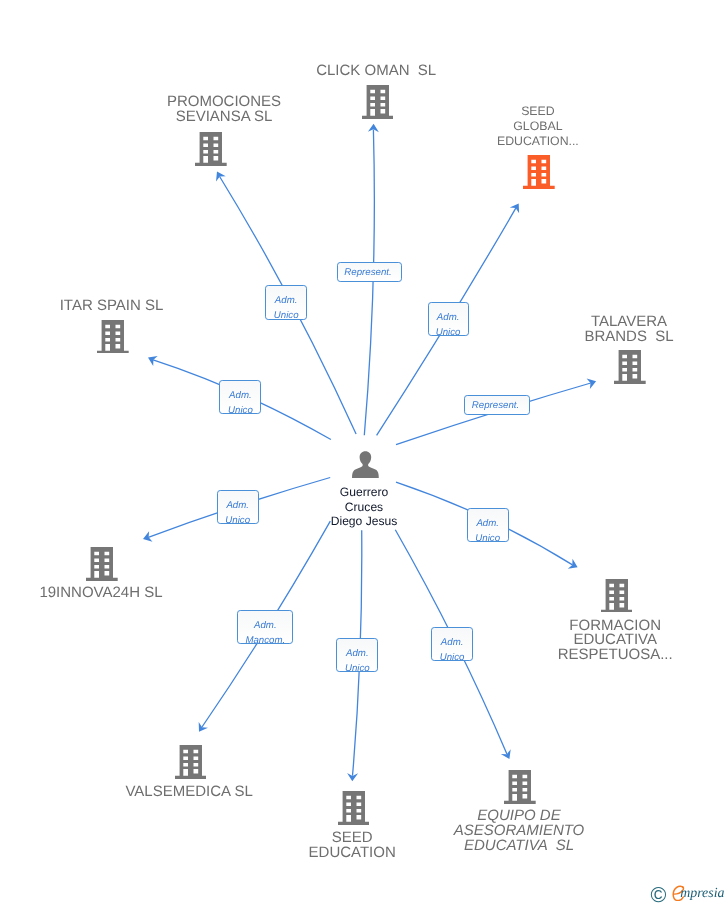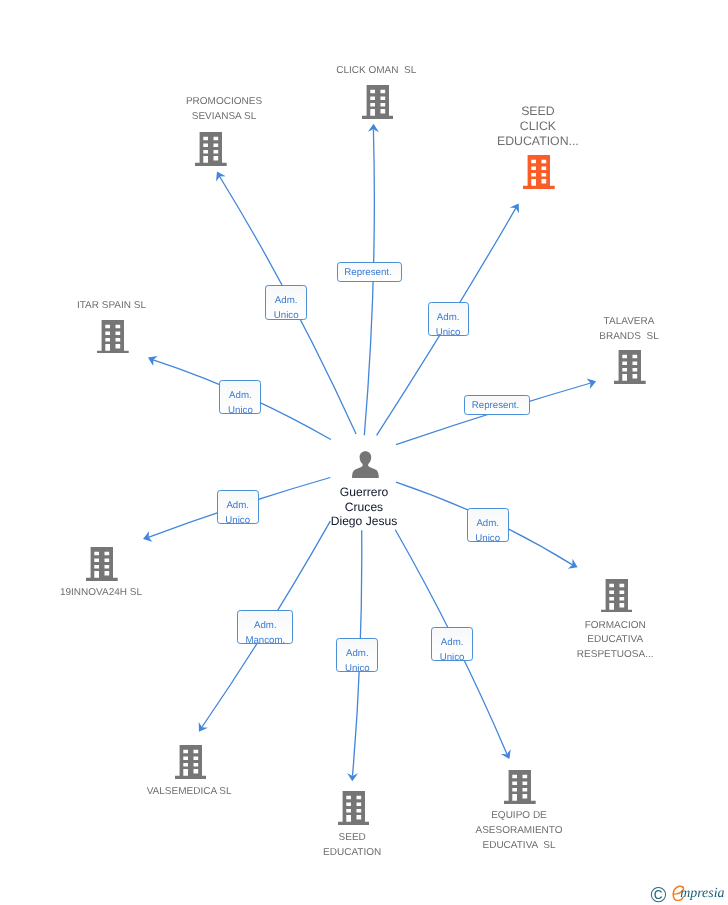--- a/index.html
+++ b/index.html
@@ -7,31 +7,31 @@
   body{width:728px;height:905px;background:#ffffff;
        -webkit-font-smoothing:antialiased;text-rendering:geometricPrecision;
        font-family:"Liberation Sans",sans-serif;overflow:hidden;position:relative;}
   #canvas{position:absolute;left:0;top:0;width:728px;height:905px;}
   svg.layer{position:absolute;left:0;top:0;width:728px;height:905px;overflow:visible;}
   .edge-path{fill:none;stroke:#4285dd;stroke-width:1.3;}
   .arrow-head{fill:#4285dd;}
   .node{position:absolute;}
   .node-icon{position:absolute;}
   .node-label{position:absolute;text-align:center;color:#6e6e6e;
-     font-size:10px;line-height:14.75px;white-space:pre;}
+     font-size:15px;line-height:14.75px;white-space:pre;}
   .node-label.bold{font-size:12.3px;line-height:15.15px;}
   .center-label{position:absolute;text-align:center;color:#0f172a;
      font-size:12.1px;line-height:14.7px;white-space:pre;}
   .edge-label{position:absolute;box-sizing:border-box;
      border:1.2px solid #4a90d9;border-radius:3.2px;
      background:linear-gradient(#f7f8f9,#ffffff);
      color:#3a7bd5;font-size:9.7px;line-height:15px;
      text-align:center;white-space:pre;
      display:flex;align-items:center;justify-content:center;}
-  .edge-label span{display:block;}
+  .edge-label span{display:block;font-style:italic;}
   .edge-label>div{padding-top:12px;}
   .edge-label.single>div{padding-top:0.2px;padding-right:3.4px;}
   .watermark{position:absolute;left:649px;top:884px;width:80px;height:20px;}
   .wm-c{position:absolute;left:1.4px;top:1.8px;color:#286b7d;
         font-family:"Liberation Sans",sans-serif;font-size:21.5px;line-height:18px;}
   .wm-e{position:absolute;left:22.6px;top:1.3px;}
   .wm-rest{position:absolute;left:31.2px;top:1.6px;color:#1b5e75;
         font-family:"Liberation Serif",serif;font-style:italic;
         font-size:13.9px;line-height:16px;font-weight:normal;}
 </style>
@@ -106,21 +106,21 @@
 <div class="node">
 <div class="node-icon" style="left:194.9px;top:132.0px;"><svg class="icon-building" viewBox="0 0 31.7 33.9" width="31.7" height="33.9">
           <path fill="#767676" fill-rule="evenodd" d="M4.6 0H27.0V30.8H31.7V33.9H0V30.8H4.6ZM8.3 4.75H13.0V8.3H8.3ZM18.5 4.75H23.2V8.3H18.5ZM8.3 11.4H13.0V15.0H8.3ZM18.5 11.4H23.2V15.0H18.5ZM8.3 18.0H13.0V21.6H8.3ZM18.5 18.0H23.2V21.6H18.5ZM8.3 23.9H13.0V30.8H8.3ZM18.5 23.9H23.2V28.4H18.5Z"></path>
         </svg></div>
 <div class="node-label" style="left:74px;top:95.4px;width:300px;"><div>PROMOCIONES</div><div>SEVIANSA SL</div></div>
 </div>
 <div class="node">
 <div class="node-icon" style="left:523.3px;top:154.7px;"><svg class="icon-building" viewBox="0 0 31.7 33.9" width="31.7" height="33.9">
           <path fill="#fb5d28" fill-rule="evenodd" d="M4.6 0H27.0V30.8H31.7V33.9H0V30.8H4.6ZM8.3 4.75H13.0V8.3H8.3ZM18.5 4.75H23.2V8.3H18.5ZM8.3 11.4H13.0V15.0H8.3ZM18.5 11.4H23.2V15.0H18.5ZM8.3 18.0H13.0V21.6H8.3ZM18.5 18.0H23.2V21.6H18.5ZM8.3 23.9H13.0V30.8H8.3ZM18.5 23.9H23.2V28.4H18.5Z"></path>
         </svg></div>
-<div class="node-label bold" style="left:387.9px;top:103.6px;width:300px;"><div>SEED</div><div>CLICK</div><div>EDUCATION...</div></div>
+<div class="node-label bold" style="left:387.9px;top:103.6px;width:300px;"><div>SEED</div><div>GLOBAL</div><div>EDUCATION...</div></div>
 </div>
 <div class="node">
 <div class="node-icon" style="left:97.0px;top:319.5px;"><svg class="icon-building" viewBox="0 0 31.7 33.9" width="31.7" height="33.9">
           <path fill="#767676" fill-rule="evenodd" d="M4.6 0H27.0V30.8H31.7V33.9H0V30.8H4.6ZM8.3 4.75H13.0V8.3H8.3ZM18.5 4.75H23.2V8.3H18.5ZM8.3 11.4H13.0V15.0H8.3ZM18.5 11.4H23.2V15.0H18.5ZM8.3 18.0H13.0V21.6H8.3ZM18.5 18.0H23.2V21.6H18.5ZM8.3 23.9H13.0V30.8H8.3ZM18.5 23.9H23.2V28.4H18.5Z"></path>
         </svg></div>
 <div class="node-label" style="left:-38.5px;top:299.2px;width:300px;"><div>ITAR SPAIN SL</div></div>
 </div>
 <div class="node">
 <div class="node-icon" style="left:614.4px;top:350.4px;"><svg class="icon-building" viewBox="0 0 31.7 33.9" width="31.7" height="33.9">
           <path fill="#767676" fill-rule="evenodd" d="M4.6 0H27.0V30.8H31.7V33.9H0V30.8H4.6ZM8.3 4.75H13.0V8.3H8.3ZM18.5 4.75H23.2V8.3H18.5ZM8.3 11.4H13.0V15.0H8.3ZM18.5 11.4H23.2V15.0H18.5ZM8.3 18.0H13.0V21.6H8.3ZM18.5 18.0H23.2V21.6H18.5ZM8.3 23.9H13.0V30.8H8.3ZM18.5 23.9H23.2V28.4H18.5Z"></path>
@@ -148,21 +148,21 @@
 <div class="node">
 <div class="node-icon" style="left:337.6px;top:790.8px;"><svg class="icon-building" viewBox="0 0 31.7 33.9" width="31.7" height="33.9">
           <path fill="#767676" fill-rule="evenodd" d="M4.6 0H27.0V30.8H31.7V33.9H0V30.8H4.6ZM8.3 4.75H13.0V8.3H8.3ZM18.5 4.75H23.2V8.3H18.5ZM8.3 11.4H13.0V15.0H8.3ZM18.5 11.4H23.2V15.0H18.5ZM8.3 18.0H13.0V21.6H8.3ZM18.5 18.0H23.2V21.6H18.5ZM8.3 23.9H13.0V30.8H8.3ZM18.5 23.9H23.2V28.4H18.5Z"></path>
         </svg></div>
 <div class="node-label" style="left:202.2px;top:830.8px;width:300px;"><div>SEED</div><div>EDUCATION</div></div>
 </div>
 <div class="node">
 <div class="node-icon" style="left:504.4px;top:769.8px;"><svg class="icon-building" viewBox="0 0 31.7 33.9" width="31.7" height="33.9">
           <path fill="#767676" fill-rule="evenodd" d="M4.6 0H27.0V30.8H31.7V33.9H0V30.8H4.6ZM8.3 4.75H13.0V8.3H8.3ZM18.5 4.75H23.2V8.3H18.5ZM8.3 11.4H13.0V15.0H8.3ZM18.5 11.4H23.2V15.0H18.5ZM8.3 18.0H13.0V21.6H8.3ZM18.5 18.0H23.2V21.6H18.5ZM8.3 23.9H13.0V30.8H8.3ZM18.5 23.9H23.2V28.4H18.5Z"></path>
         </svg></div>
-<div class="node-label" style="left:369.0px;top:809.1px;width:300px;"><div>EQUIPO DE</div><div>ASESORAMIENTO</div><div>EDUCATIVA  SL</div></div>
+<div class="node-label" style="left:369.0px;top:809.1px;width:300px;font-style:italic;"><div>EQUIPO DE</div><div>ASESORAMIENTO</div><div>EDUCATIVA  SL</div></div>
 </div>
 </div>
 <div class="watermark">
 <span class="wm-c">©</span>
 <span class="wm-e" aria-label="e">
  <svg width="13.2" height="16.2" viewBox="0 0 12.2 15.6">
   <path fill="none" stroke="#f47b20" stroke-width="1.45" stroke-linecap="round" stroke-linejoin="round" d="M10.3 2.4C9.3 0.9 6.6 0.6 4.3 2.3C1.8 4.2 0.6 8.0 1.1 11.0C1.6 14.0 3.9 15.3 6.3 14.9C8.3 14.6 9.9 13.2 10.6 11.6"></path>
   <path fill="none" stroke="#f47b20" stroke-width="1.35" stroke-linecap="round" stroke-linejoin="round" d="M1.2 8.8C4.3 8.9 8.1 7.7 9.8 5.6C11.2 3.9 11.2 2.0 9.8 1.6"></path>
  </svg>
 </span>

